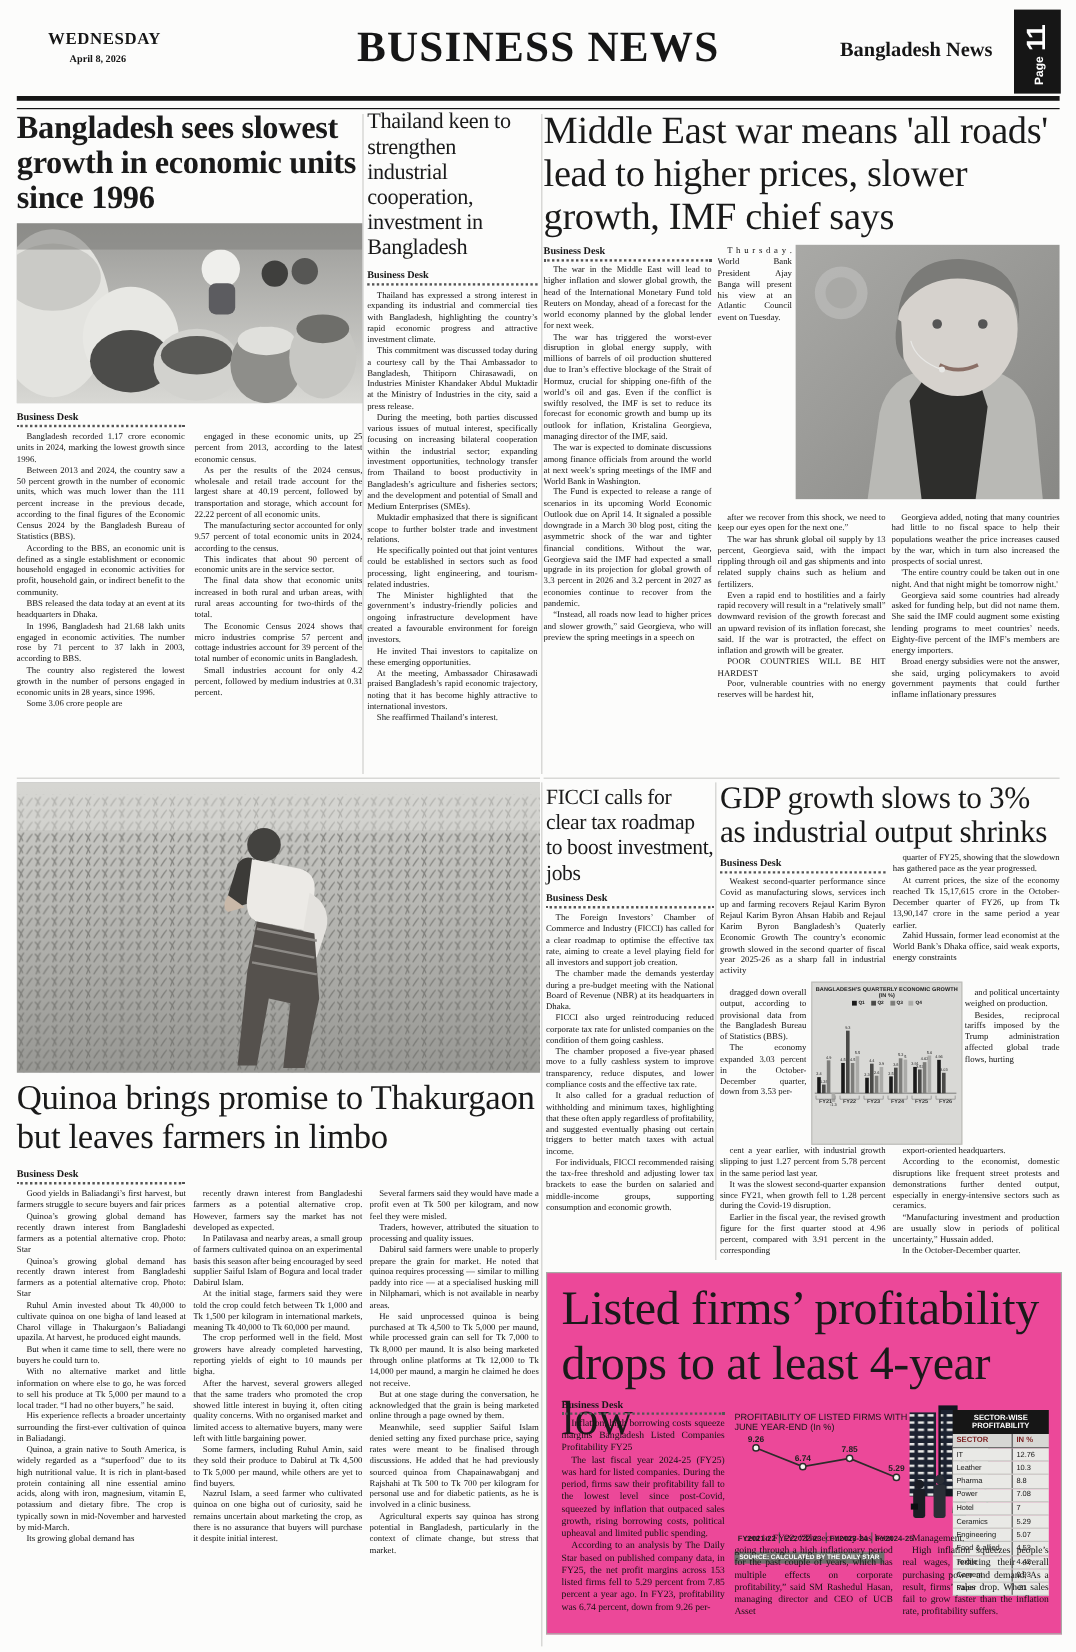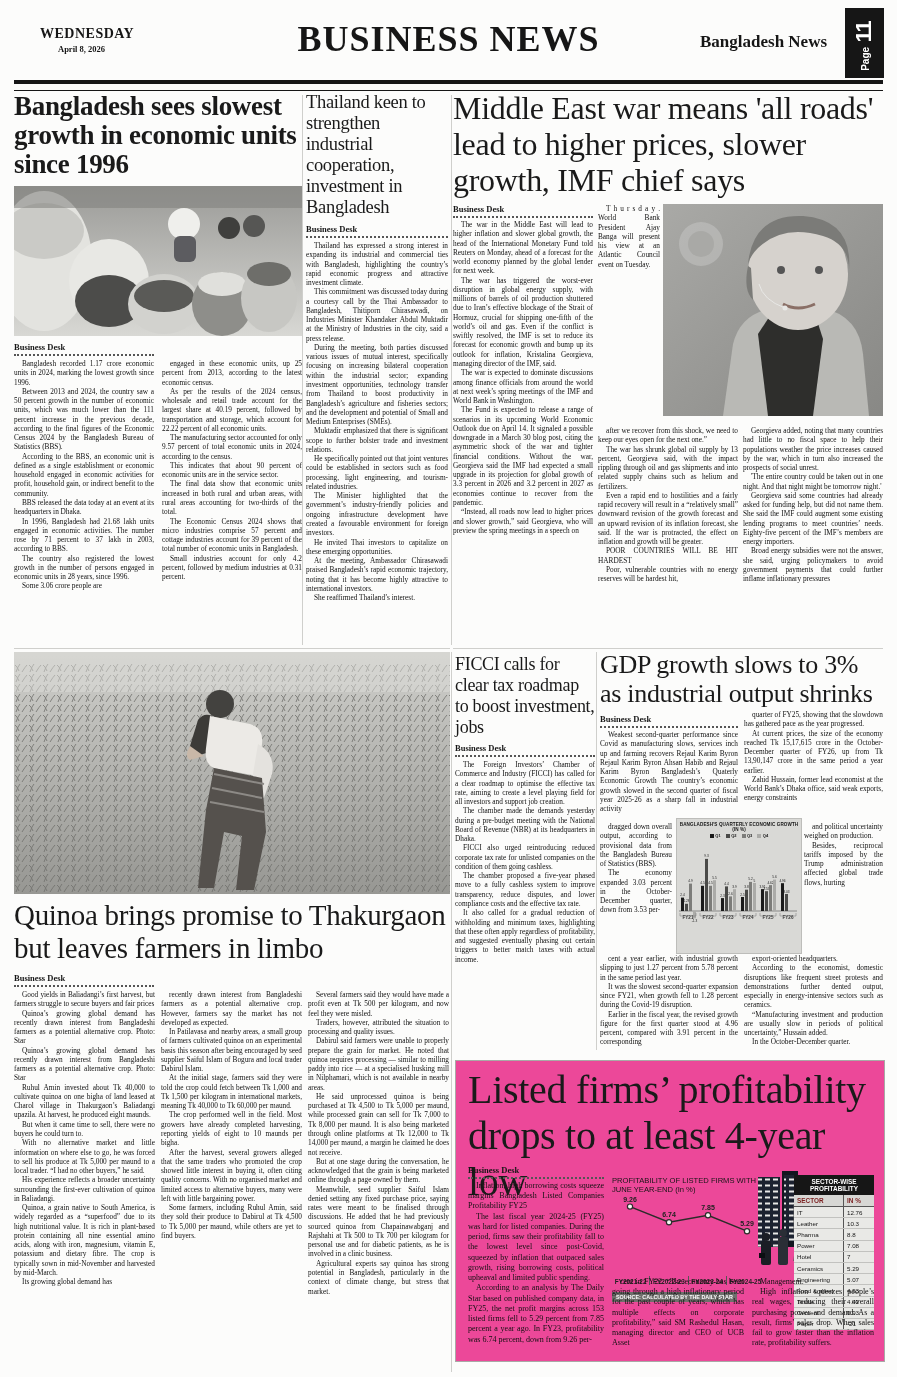--- a/index.html
+++ b/index.html
@@ -228,20 +228,21 @@
           <p class="para">Quinoa, a grain native to South America, is widely regarded as a “superfood” due to its high nutritional value. It is rich in plant-based protein containing all nine essential amino acids, along with iron, magnesium, vitamin E, potassium and dietary fibre. The crop is typically sown in mid-November and harvested by mid-March.</p>
           <p class="para">Its growing global demand has</p>
         </div>
       <div class="bodytext" style="width:141px;height:372px;">
           <p class="para">recently drawn interest from Bangladeshi farmers as a potential alternative crop. However, farmers say the market has not developed as expected.</p>
           <p class="para">In Patilavasa and nearby areas, a small group of farmers cultivated quinoa on an experimental basis this season after being encouraged by seed supplier Saiful Islam of Bogura and local trader Dabirul Islam.</p>
           <p class="para">At the initial stage, farmers said they were told the crop could fetch between Tk 1,000 and Tk 1,500 per kilogram in international markets, meaning Tk 40,000 to Tk 60,000 per maund.</p>
           <p class="para">The crop performed well in the field. Most growers have already completed harvesting, reporting yields of eight to 10 maunds per bigha.</p>
           <p class="para">After the harvest, several growers alleged that the same traders who promoted the crop showed little interest in buying it, often citing quality concerns. With no organised market and limited access to alternative buyers, many were left with little bargaining power.</p>
           <p class="para">Some farmers, including Ruhul Amin, said they sold their produce to Dabirul at Tk 4,500 to Tk 5,000 per maund, while others are yet to find buyers.</p>
+          <p class="para">Nazrul Islam, a seed farmer who cultivated quinoa on one bigha out of curiosity, said he remains uncertain about marketing the crop, as there is no assurance that buyers will purchase it despite initial interest.</p>
         </div>
       <div class="bodytext" style="width:141px;height:372px;">
           <p class="para">Several farmers said they would have made a profit even at Tk 500 per kilogram, and now feel they were misled.</p>
           <p class="para">Traders, however, attributed the situation to processing and quality issues.</p>
           <p class="para">Dabirul said farmers were unable to properly prepare the grain for market. He noted that quinoa requires processing — similar to milling paddy into rice — at a specialised husking mill in Nilphamari, which is not available in nearby areas.</p>
           <p class="para">He said unprocessed quinoa is being purchased at Tk 4,500 to Tk 5,000 per maund, while processed grain can sell for Tk 7,000 to Tk 8,000 per maund. It is also being marketed through online platforms at Tk 12,000 to Tk 14,000 per maund, a margin he claimed he does not receive.</p>
           <p class="para">But at one stage during the conversation, he acknowledged that the grain is being marketed online through a page owned by them.</p>
           <p class="para">Meanwhile, seed supplier Saiful Islam denied setting any fixed purchase price, saying rates were meant to be finalised through discussions. He added that he had previously sourced quinoa from Chapainawabganj and Rajshahi at Tk 500 to Tk 700 per kilogram for personal use and for diabetic patients, as he is involved in a clinic business.</p>
           <p class="para">Agricultural experts say quinoa has strong potential in Bangladesh, particularly in the context of climate change, but stress that market.</p>
         </div>
@@ -250,20 +251,21 @@
 
   <div class="article" style="left:455px;top:654px;width:140px;height:396px;">
     <h3 class="headline" style="font-size:18px;line-height:21px;font-weight:500;">FICCI calls for clear tax roadmap to boost investment, jobs</h3>
     <div class="byline" style="margin-top:5px;">Business Desk</div>
     <div class="bodytext" style="height:300px;">
         <p class="para">The Foreign Investors’ Chamber of Commerce and Industry (FICCI) has called for a clear roadmap to optimise the effective tax rate, aiming to create a level playing field for all investors and support job creation.</p>
         <p class="para">The chamber made the demands yesterday during a pre-budget meeting with the National Board of Revenue (NBR) at its headquarters in Dhaka.</p>
         <p class="para">FICCI also urged reintroducing reduced corporate tax rate for unlisted companies on the condition of them going cashless.</p>
         <p class="para">The chamber proposed a five-year phased move to a fully cashless system to improve transparency, reduce disputes, and lower compliance costs and the effective tax rate.</p>
         <p class="para">It also called for a gradual reduction of withholding and minimum taxes, highlighting that these often apply regardless of profitability, and suggested eventually phasing out certain triggers to better match taxes with actual income.</p>
+        <p class="para">For individuals, FICCI recommended raising the tax-free threshold and adjusting lower tax brackets to ease the burden on salaried and middle-income groups, supporting consumption and economic growth.</p>
       </div>
   </div>
 
   <div class="article" style="left:600px;top:650px;width:283px;height:404px;">
     <h2 class="headline" style="font-size:26px;line-height:29px;font-weight:500;">GDP growth slows to 3% as industrial output shrinks</h2>
     <div class="byline abs" style="left:0;top:64px;width:138px;">Business Desk</div>
     <div class="bodytext abs" style="left:0;top:80px;width:138px;height:92px;">
         <p class="para">Weakest second-quarter performance since Covid as manufacturing slows, services inch up and farming recovers Rejaul Karim Byron Rejaul Karim Byron Ahsan Habib and Rejaul Karim Byron Bangladesh’s Quaterly Economic Growth The country’s economic growth slowed in the second quarter of fiscal year 2025-26 as a sharp fall in industrial activity</p>
       </div>
     <div class="bodytext abs" style="left:0;top:172px;width:72px;height:130px;">

